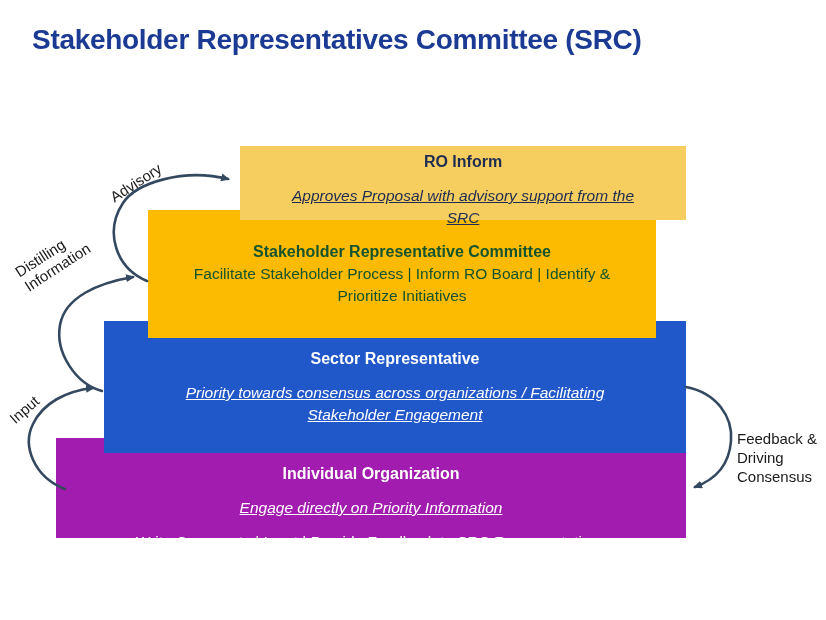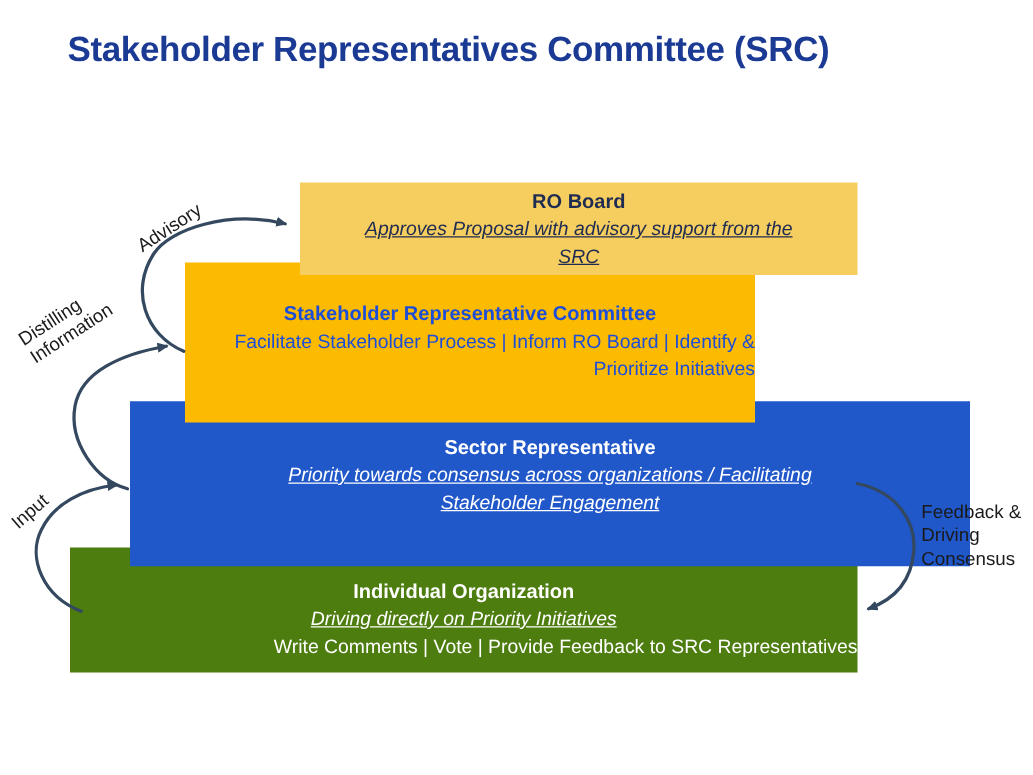--- a/index.html
+++ b/index.html
@@ -16,66 +16,64 @@
   }
   .page-title{
     position:absolute;
     left:32px;
     top:24px;
     font-size:28px;
     font-weight:700;
     letter-spacing:-0.3px;
     color:#1b3a94;
     white-space:nowrap;
-    margin-left:22px;
   }
   .box{
     position:absolute;
     box-sizing:border-box;
     text-align:center;
   }
   .box .heading{
     font-size:16px;
     font-weight:700;
     line-height:22px;
   }
   .box .subtitle{
     font-size:15.5px;
     font-style:italic;
     text-decoration:underline;
     line-height:22px;
     white-space:pre-line;
-    margin:0 auto;
+    margin:12px auto;
   }
   .box .details{
     font-size:15.5px;
     line-height:22px;
     white-space:pre-line;
     margin:0 auto;
-    text-align:right;
   }
   .box-ro{
     left:240px; top:146px; width:446px; height:74px;
     background:#f6cd5f; color:#1f2c52; z-index:4;
     padding-top:5px;
   }
   .box-ro .subtitle{max-width:402px;}
   .box-src{
-    left:148px; top:210px; width:456px; height:128px;
-    background:#fcba00; color:#1d4ed8; z-index:3;
+    left:148px; top:210px; width:508px; height:128px;
+    background:#fcba00; color:#14532d; z-index:3;
     padding-top:31px;
   }
   .box-sector{
-    left:104px; top:321px; width:672px; height:132px;
+    left:104px; top:321px; width:582px; height:132px;
     background:#2057c9; color:#ffffff; z-index:2;
     padding-top:27px;
   }
   .box-individual{
     left:56px; top:438px; width:630px; height:100px;
-    background:#4d7c0f; color:#ffffff; z-index:1;
+    background:#a21caf; color:#ffffff; z-index:1;
     padding-top:25px;
   }
   .arrow-layer{
     position:absolute;
     left:0; top:0;
     width:826px; height:620px;
     z-index:5;
     pointer-events:none;
   }
   .flow-label{
@@ -95,21 +93,21 @@
     left:12px; top:266px;
     transform:rotate(-33deg);
     transform-origin:left top;
   }
   .label-input{
     left:6px; top:414px;
     transform:rotate(-41deg);
     transform-origin:left top;
   }
   .label-feedback{
-    left:737px; top:400px;
+    left:737px; top:429px;
     line-height:19px;
   }
 </style>
 </head>
 <body>
 
 <div class="canvas">
 
   <div class="page-title">Stakeholder Representatives Committee (SRC)</div>
 
@@ -129,36 +127,36 @@
 
   <div class="flow-label label-advisory">Advisory</div>
   <div class="flow-label label-distilling">Distilling
 Information</div>
   <div class="flow-label label-input">Input</div>
   <div class="flow-label label-feedback">Feedback &amp;
 Driving
 Consensus</div>
 
   <div class="box box-ro">
-    <div class="heading">RO Board</div>
+    <div class="heading">RO Inform</div>
     <div class="subtitle">Approves Proposal with advisory support from the
 SRC</div>
   </div>
 
   <div class="box box-src">
     <div class="heading">Stakeholder Representative Committee</div>
     <div class="details">Facilitate Stakeholder Process | Inform RO Board | Identify &amp;
 Prioritize Initiatives</div>
   </div>
 
   <div class="box box-sector">
     <div class="heading">Sector Representative</div>
     <div class="subtitle">Priority towards consensus across organizations / Facilitating
 Stakeholder Engagement</div>
   </div>
 
   <div class="box box-individual">
     <div class="heading">Individual Organization</div>
-    <div class="subtitle">Driving directly on Priority Initiatives</div>
-    <div class="details">Write Comments | Vote | Provide Feedback to SRC Representatives</div>
+    <div class="subtitle">Engage directly on Priority Information</div>
+    <div class="details">Write Comments | Input | Provide Feedback to SRC Representatives</div>
   </div>
 
 </div>
 
 </body></html>

